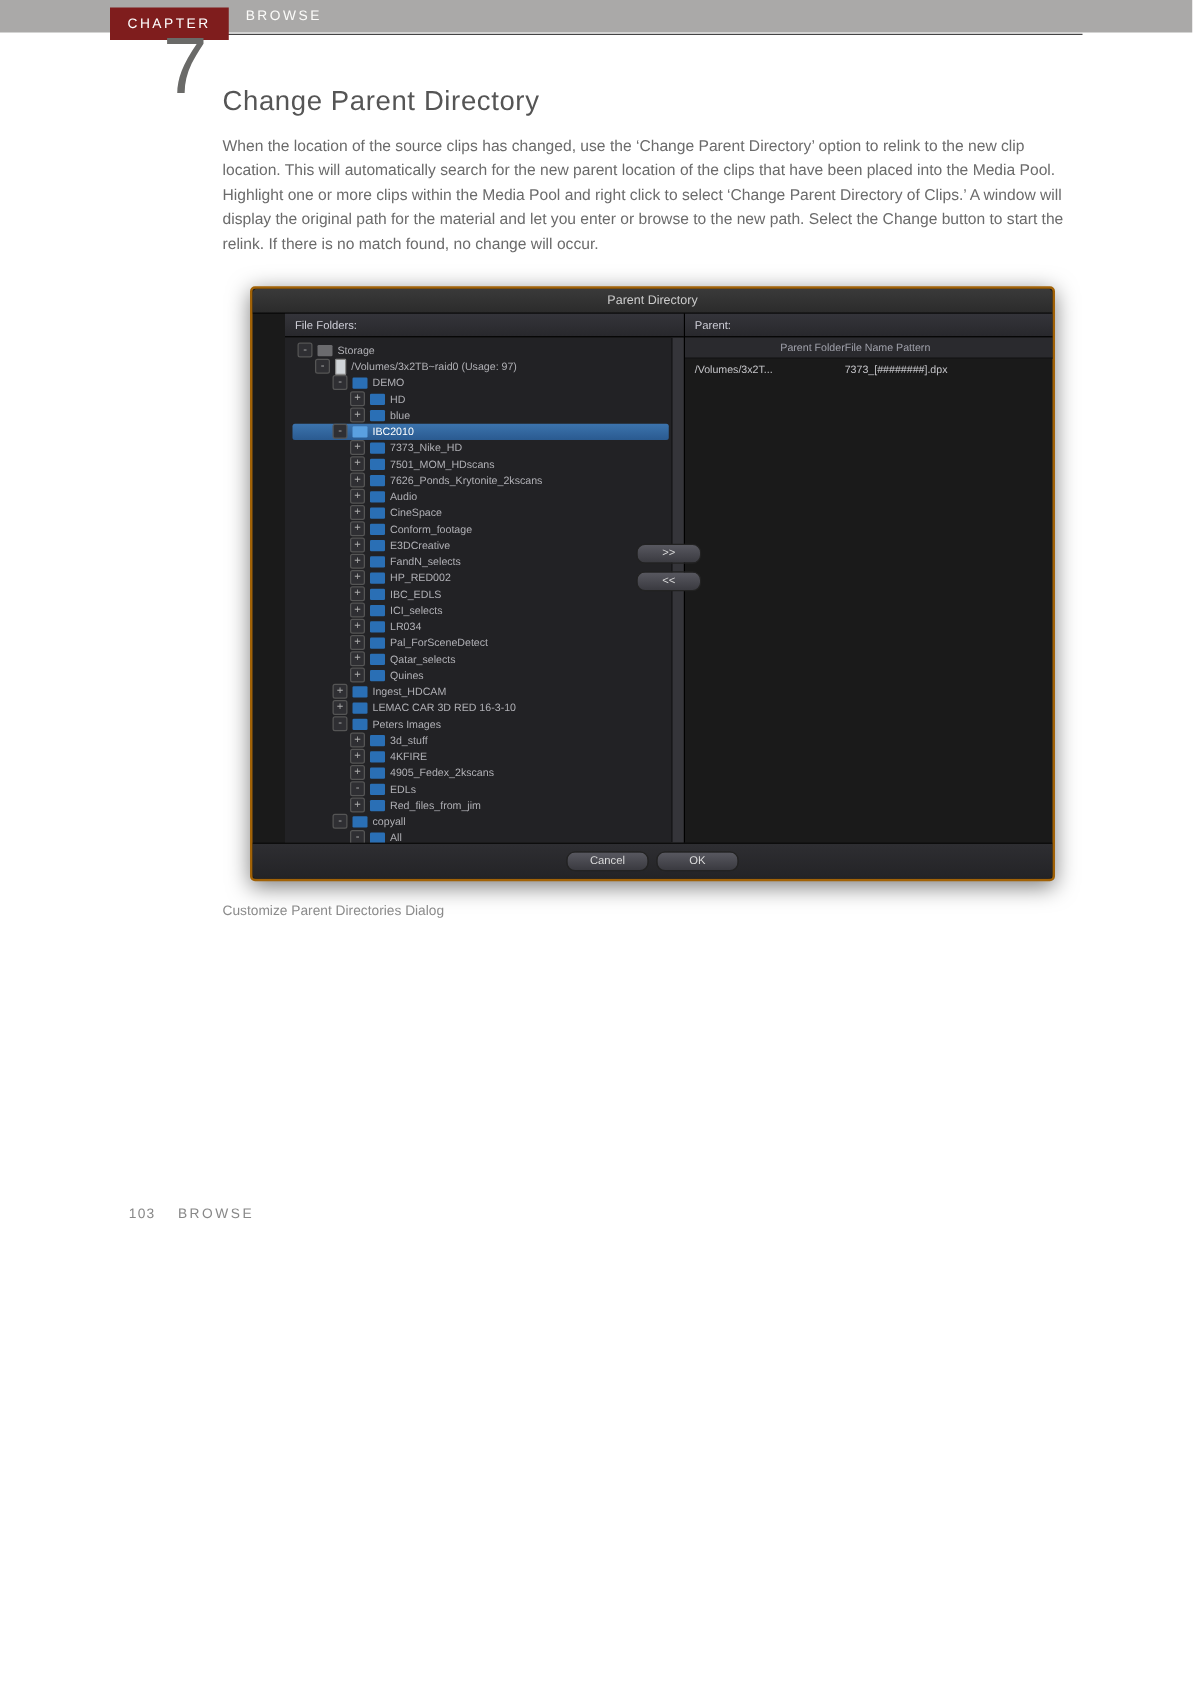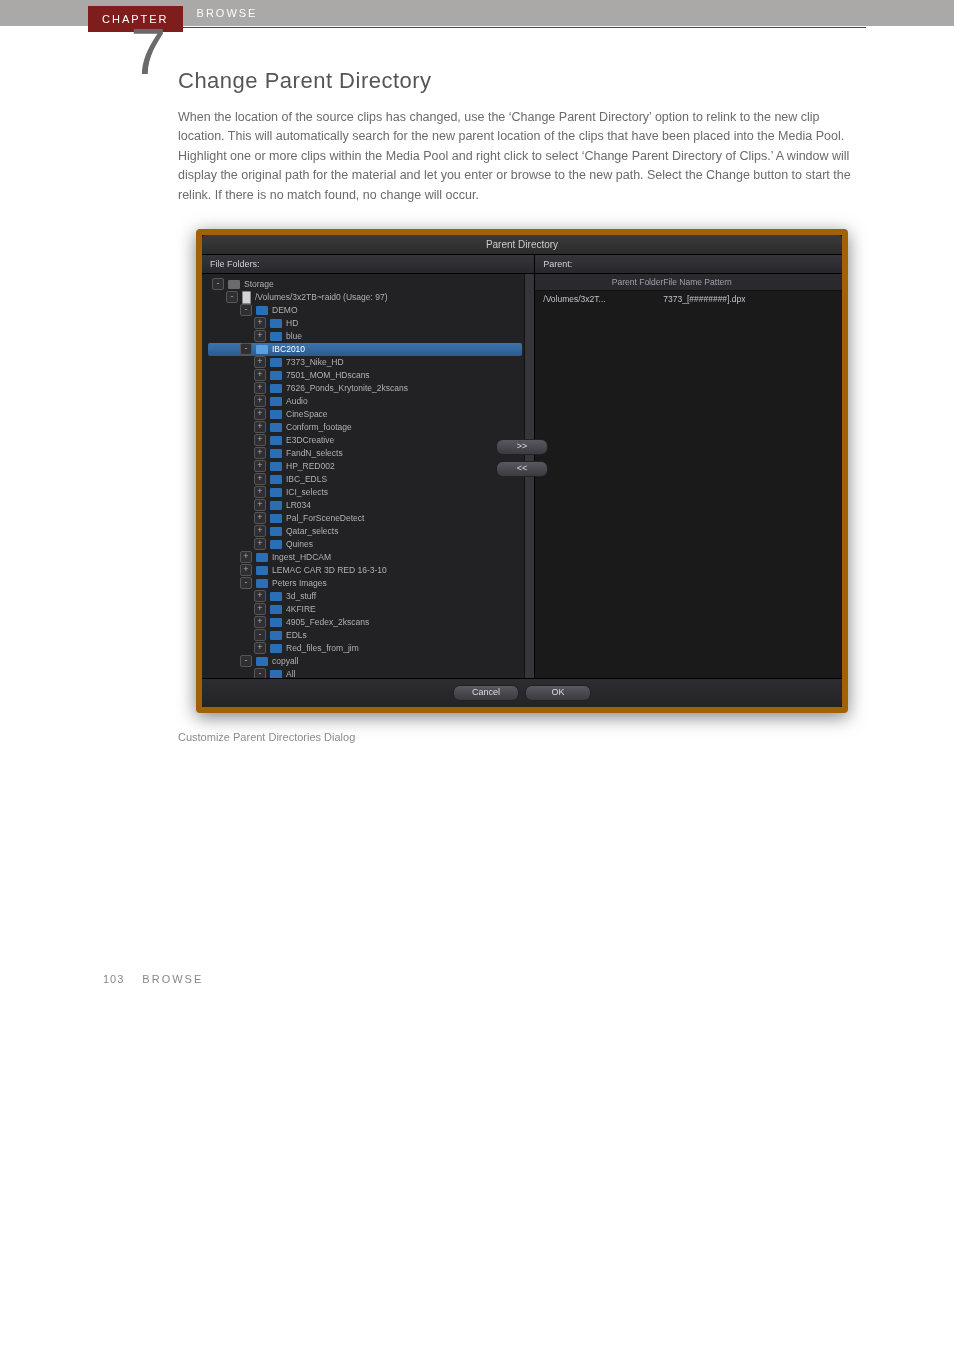--- a/index.html
+++ b/index.html
@@ -74,39 +74,40 @@
     line-height: 1.55;
     color: #6b6b6b;
     margin: 0 0 20px 0;
   }
 
   
   .dialog {
     width: 640px;
     margin: 24px auto 0 auto;
     background: #1a1a1a;
-    border: 6px solid #a16207;
+    border: 2px solid #a16207;
     border-radius: 4px;
     box-shadow: 0 4px 18px rgba(0,0,0,.5);
     font-size: 9px;
     color: #bbb;
   }
   .dialog-title {
     text-align: center;
     color: #ccc;
     font-size: 10px;
     padding: 4px 0;
     background: linear-gradient(#3a3a3a,#2b2b2b);
     border-bottom: 1px solid #000;
     border-radius: 4px 4px 0 0;
   }
 
   .dialog-columns {
     display: flex;
     position: relative;
+    margin-left: 26px;
   }
   .col-left  { flex: 1 1 52%; border-right: 1px solid #000; }
   .col-right { flex: 1 1 48%; }
 
   .panel-label {
     background: linear-gradient(#34343a,#28282c);
     color: #cfcfd8;
     font-size: 9px;
     padding: 4px 8px;
     border-bottom: 1px solid #000;

